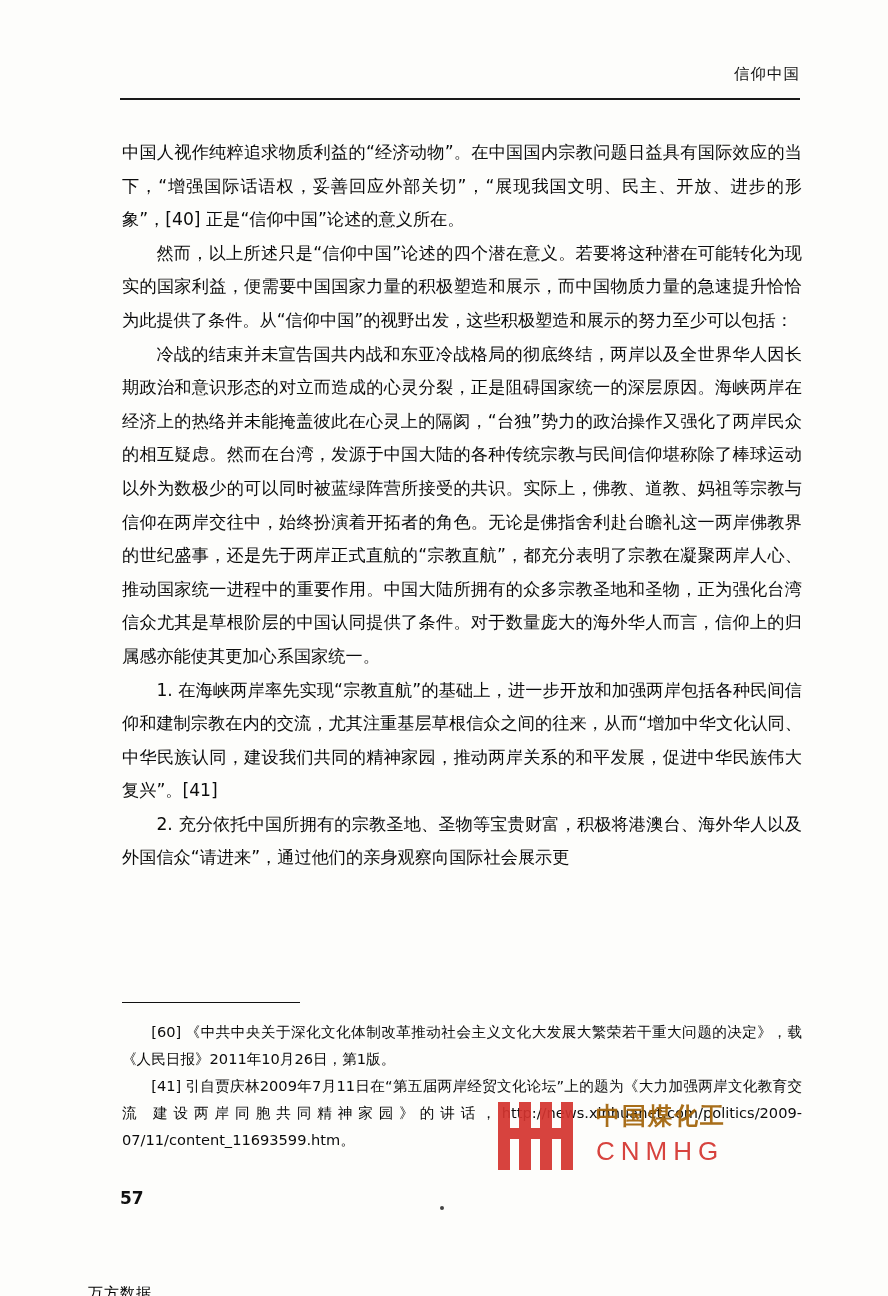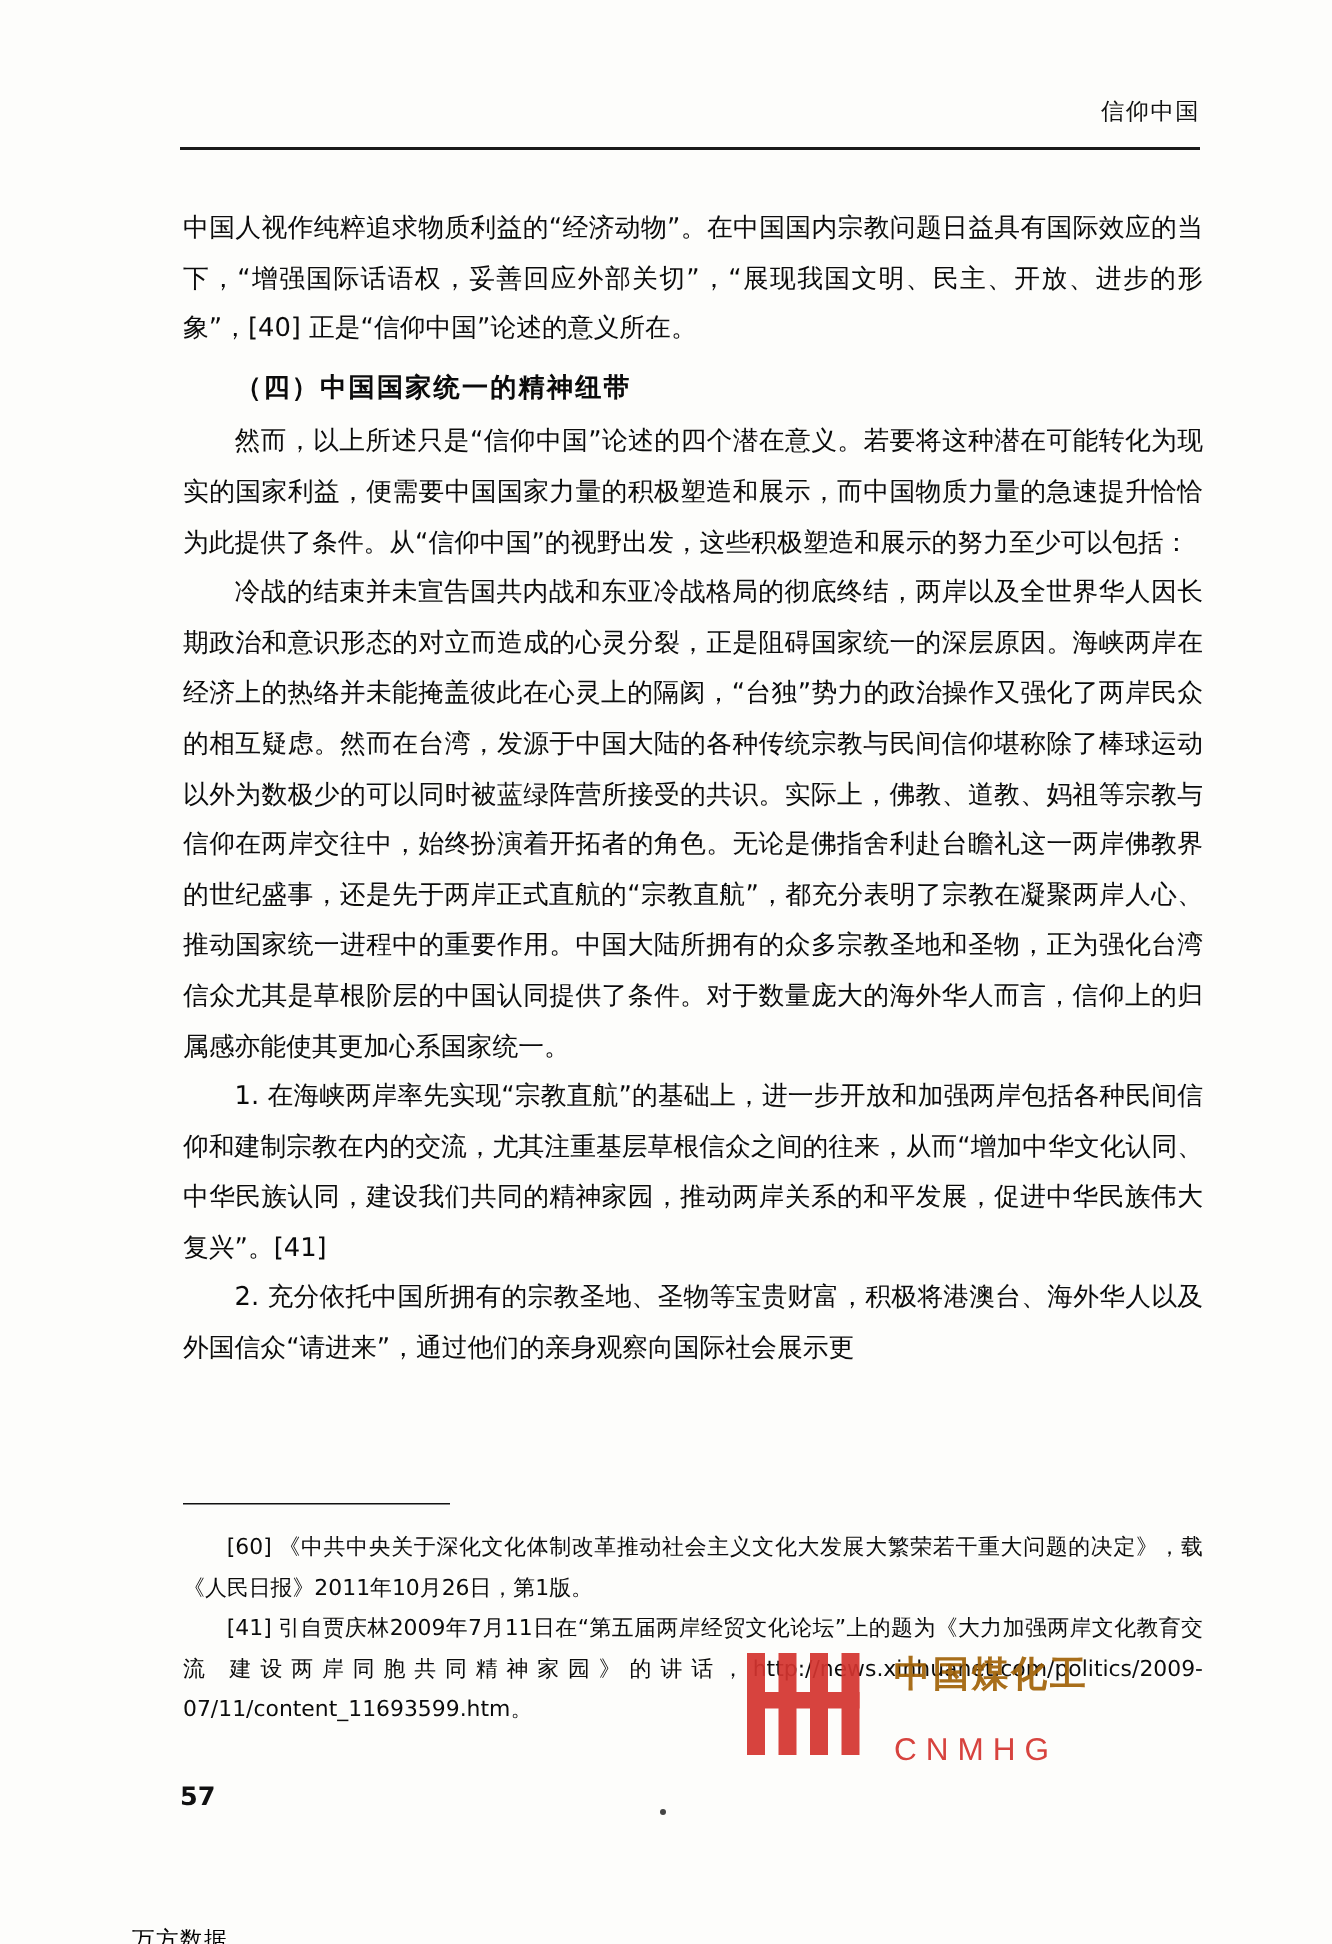--- a/index.html
+++ b/index.html
@@ -148,41 +148,39 @@
     font-size: 24px;
     letter-spacing: 2px;
     color: #a16207;
     font-family: "DejaVu Sans", "Liberation Sans", sans-serif;
     font-weight: bold;
   }
   .stamp .en {
     position: absolute;
     left: 100px;
     top: 38px;
-    font-size: 21px;
+    font-size: 26px;
     letter-spacing: 6px;
     color: #d4342f;
     font-family: "Liberation Sans", sans-serif;
-    margin-top: 19px;
   }
   .stamp-faded {
     opacity: 0.92;
   }
 </style>
 </head>
 <body>
 
 <div class="page">
 
   <div class="header">信仰中国</div>
   <div class="header-rule"></div>
 
   <div class="body-text">
     <p class="para noindent">中国人视作纯粹追求物质利益的“经济动物”。在中国国内宗教问题日益具有国际效应的当下，“增强国际话语权，妥善回应外部关切”，“展现我国文明、民主、开放、进步的形象”，[40] 正是“信仰中国”论述的意义所在。</p>
-    <p class="section-title">（四）中国国家统一的精神纽带</p>
     <p class="para">然而，以上所述只是“信仰中国”论述的四个潜在意义。若要将这种潜在可能转化为现实的国家利益，便需要中国国家力量的积极塑造和展示，而中国物质力量的急速提升恰恰为此提供了条件。从“信仰中国”的视野出发，这些积极塑造和展示的努力至少可以包括：</p>
     <p class="para">冷战的结束并未宣告国共内战和东亚冷战格局的彻底终结，两岸以及全世界华人因长期政治和意识形态的对立而造成的心灵分裂，正是阻碍国家统一的深层原因。海峡两岸在经济上的热络并未能掩盖彼此在心灵上的隔阂，“台独”势力的政治操作又强化了两岸民众的相互疑虑。然而在台湾，发源于中国大陆的各种传统宗教与民间信仰堪称除了棒球运动以外为数极少的可以同时被蓝绿阵营所接受的共识。实际上，佛教、道教、妈祖等宗教与信仰在两岸交往中，始终扮演着开拓者的角色。无论是佛指舍利赴台瞻礼这一两岸佛教界的世纪盛事，还是先于两岸正式直航的“宗教直航”，都充分表明了宗教在凝聚两岸人心、推动国家统一进程中的重要作用。中国大陆所拥有的众多宗教圣地和圣物，正为强化台湾信众尤其是草根阶层的中国认同提供了条件。对于数量庞大的海外华人而言，信仰上的归属感亦能使其更加心系国家统一。</p>
     <p class="para">1. 在海峡两岸率先实现“宗教直航”的基础上，进一步开放和加强两岸包括各种民间信仰和建制宗教在内的交流，尤其注重基层草根信众之间的往来，从而“增加中华文化认同、中华民族认同，建设我们共同的精神家园，推动两岸关系的和平发展，促进中华民族伟大复兴”。[41]</p>
     <p class="para">2. 充分依托中国所拥有的宗教圣地、圣物等宝贵财富，积极将港澳台、海外华人以及外国信众“请进来”，通过他们的亲身观察向国际社会展示更</p>
   </div>
 
   <div class="notes-rule"></div>
 
   <div class="notes">
     <p class="note">

